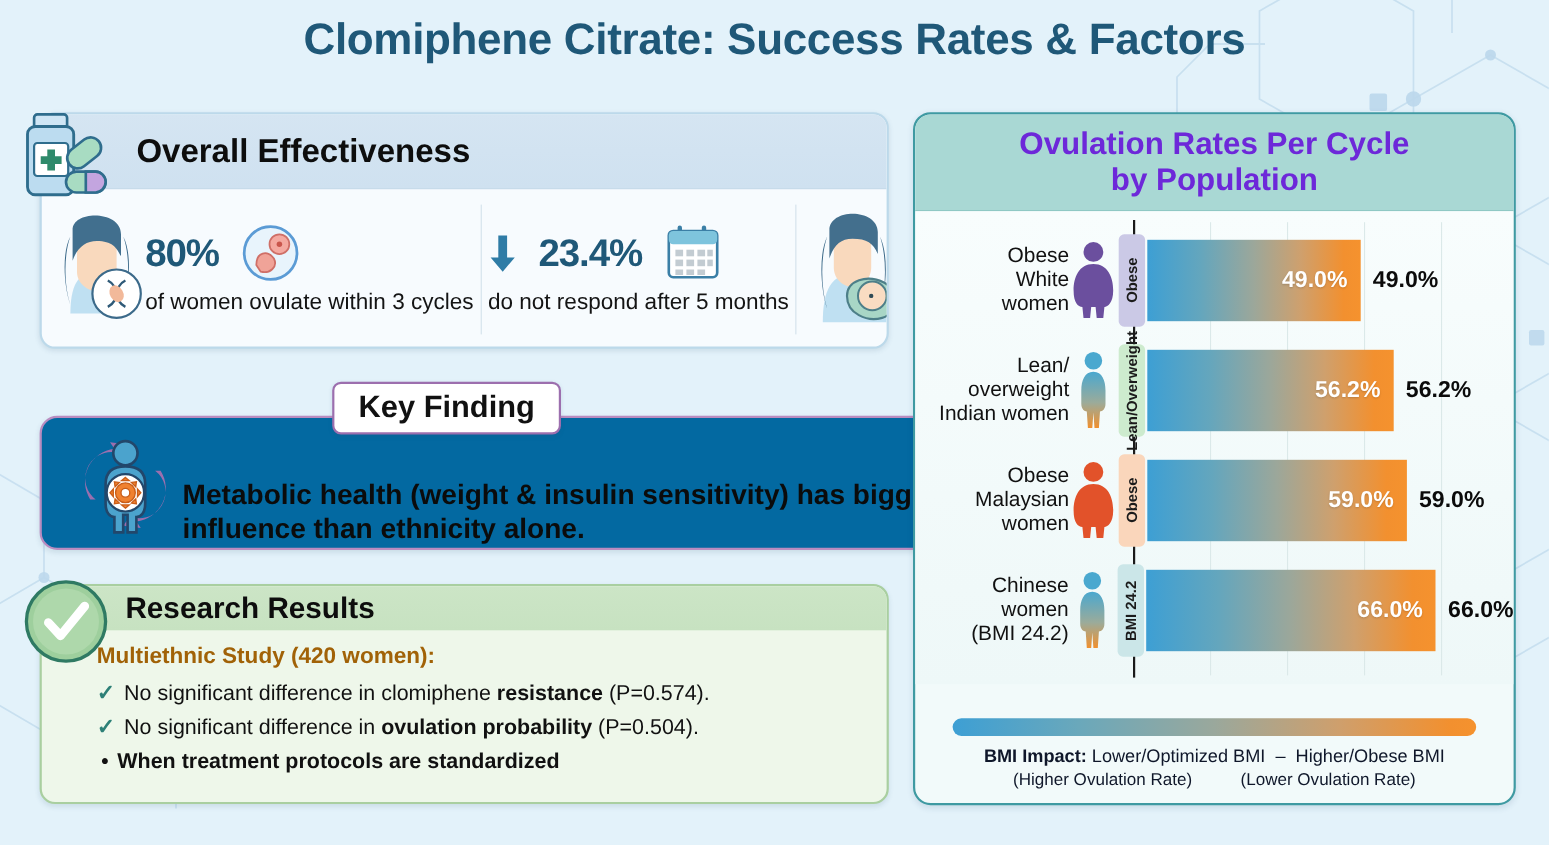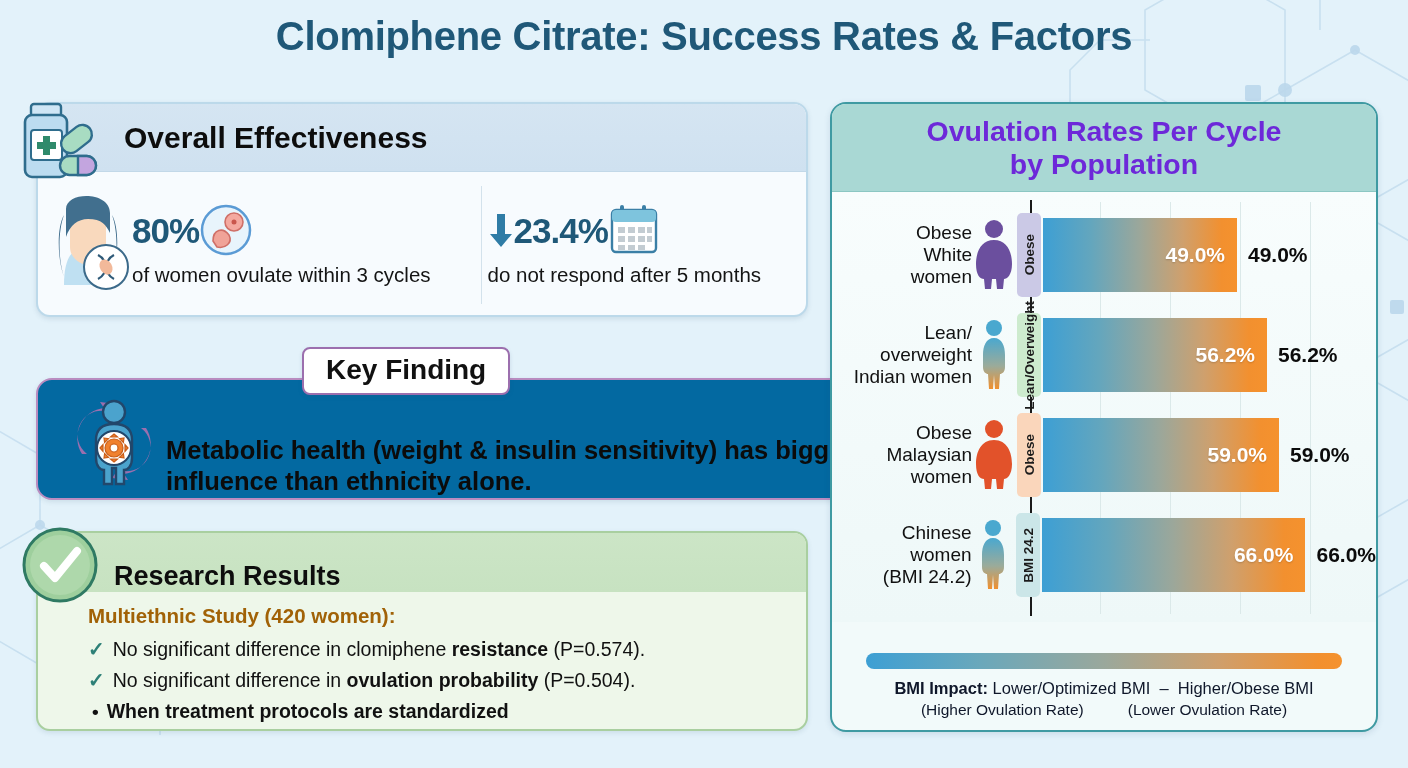--- a/index.html
+++ b/index.html
@@ -40,23 +40,23 @@
   }
   #panel-overall-title {
     font-size: 30px; font-weight: bold; color: #0d0d0d;
     margin-left: 86px;
   }
   #stats-row { display: flex; height: 146px; align-items: center; }
   .stat {
     flex: 1; height: 118px; display: flex; align-items: center;
     padding: 0 6px;
   }
-  .stat + .stat { border-left: 1.5px solid #d3e2ec; margin-left: 44px; }
+  .stat + .stat { border-left: 1.5px solid #d3e2ec; }
   .stat-text { display: flex; flex-direction: column; }
-  .stat-topline { display: flex; align-items: center; gap: 0; }
+  .stat-topline { display: flex; align-items: center; gap: 20px; }
   .stat-value {
     font-size: 35px; font-weight: bold; color: #1f5878;
     line-height: 1.0; letter-spacing: -1px;
   }
   .stat-label {
     font-size: 20.5px; color: #141414; line-height: 1.22; margin-top: 5px;
     white-space: nowrap;
   }
 
   
@@ -83,23 +83,23 @@
 
   
   #panel-research {
     left: 36px; top: 531px; width: 772px; height: 200px;
     background: #eef7ea;
     border: 2px solid #a9cfa0;
     box-shadow: 0 2px 5px rgba(40,80,110,.12);
     overflow: hidden;
   }
   #panel-research-header {
-    height: 59px;
+    height: 40px;
     background: linear-gradient(180deg,#cce5c6 0%,#c7e2c1 100%);
-    display: flex; align-items: flex-end;
+    display: flex; align-items: center;
   }
   #panel-research-title {
     font-size: 27px; font-weight: bold; color: #0d0d0d; margin-left: 76px;
   }
   #research-body { padding: 12px 0 0 50px; }
   #research-subtitle {
     font-size: 20.5px; font-weight: bold; color: #a16207; margin-bottom: 9px;
   }
   .research-item {
     font-size: 19.5px; color: #111; margin-bottom: 7px;

